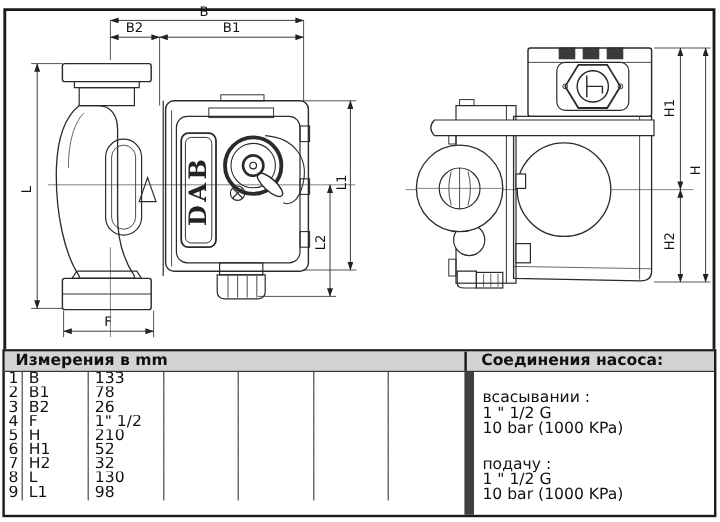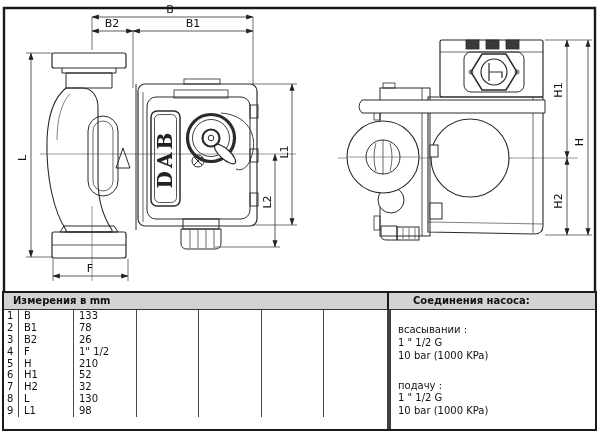--- a/index.html
+++ b/index.html
@@ -1,35 +1,35 @@
 <!DOCTYPE html>
 <html><head>
 <meta charset="utf-8">
 <style>
   html,body{margin:0;padding:0;background:#fff;}
   #page{position:relative;width:600px;height:435px;background:#fff;overflow:hidden;
         font-family:"DejaVu Sans","Liberation Sans",sans-serif;color:#111;}
   #drawing-svg{position:absolute;left:0;top:0;}
   
   .table-wrap{position:absolute;left:2px;top:291px;width:595px;height:140px;
-      border:2px solid #1a1a1a;box-sizing:border-box;background:#fff;font-size:10px;}
+      border:2px solid #1a1a1a;box-sizing:border-box;background:#fff;font-size:13px;}
   .t-header{height:17px;display:flex;background:#d3d3d3;border-bottom:1px solid #333;
       font-weight:bold;box-sizing:border-box;}
   .t-header-left{width:383px;box-sizing:border-box;padding-left:9px;line-height:16px;}
   .t-header-right{flex:1;border-left:2px solid #1a1a1a;box-sizing:border-box;
-      padding-left:24px;line-height:16px;}
+      padding-left:12px;line-height:16px;}
   .t-body{display:flex;height:119px;}
   .t-body-left{width:383px;box-sizing:border-box;position:relative;}
   .trow{display:flex;height:11.9px;line-height:11.9px;}
   .c{box-sizing:border-box;border-right:1px solid #4a4a4a;overflow:hidden;white-space:nowrap;}
   .c-num{width:15px;padding-left:3px;}
   .c-dim{width:55px;padding-left:5px;}
   .c-val{width:63px;padding-left:5px;}
   .c-e1{width:62px;} .c-e2{width:63px;} .c-e3{width:62px;} .c-e4{flex:1;border-right:none;}
-  .t-body-right{flex:1;border-left:4px solid #404040;box-sizing:border-box;position:relative;}
+  .t-body-right{flex:1;border-left:8px solid #404040;box-sizing:border-box;position:relative;}
   .conn-line{position:absolute;left:7px;white-space:nowrap;}
 </style>
 </head>
 <body>
 
 <div id="page">
 
 <svg id="drawing-svg" width="600" height="292" viewBox="0 0 600 292">
   <defs>
     <marker id="ar" viewBox="0 0 10 7" refX="9.5" refY="3.5" markerWidth="9" markerHeight="6.3" orient="auto-start-reverse">

